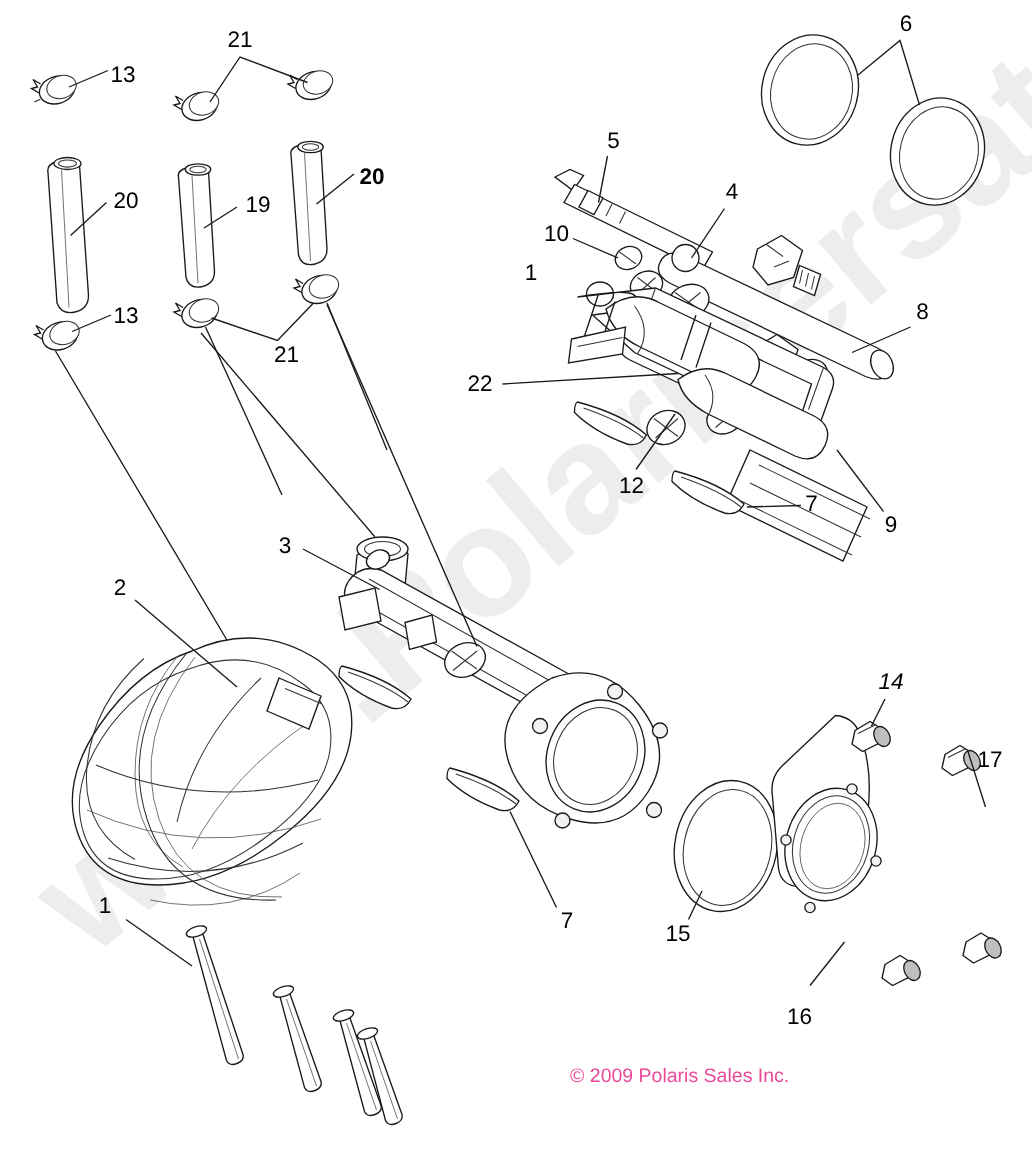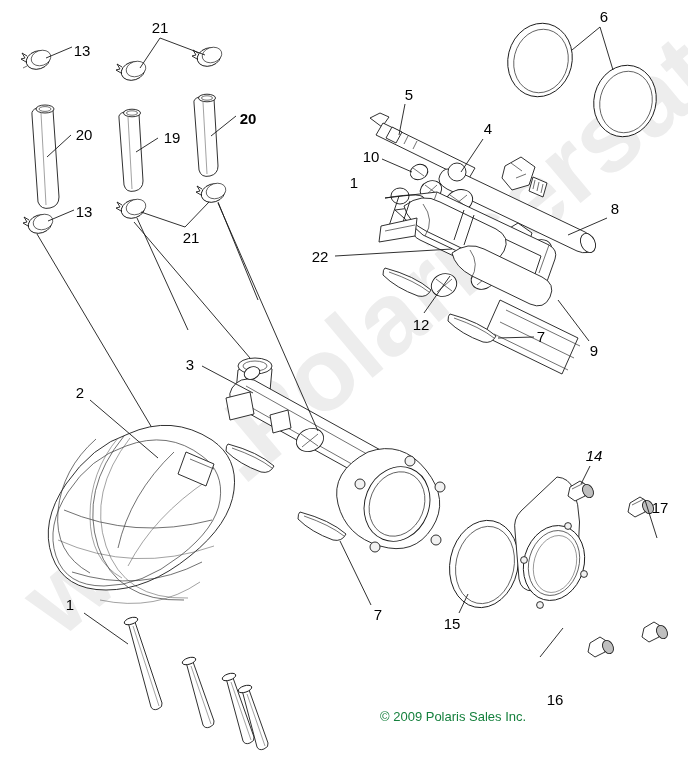--- a/index.html
+++ b/index.html
@@ -36,21 +36,21 @@
     line-height: 1;
     white-space: nowrap;
     transform: translate(-50%, -50%);
   }
   #copyright {
     position: absolute;
     left: 380px;
     top: 709px;
     font-family: "Liberation Sans", sans-serif;
     font-size: 13px;
-    color: #15803d;
+    color: #ec4899;
     white-space: nowrap;
   }
   svg { display: block; }
   .ln { fill: none; stroke: #1a1a1a; stroke-width: 0.9; }
   .ln-thin { fill: none; stroke: #333333; stroke-width: 0.7; }
   .ln-faint { fill: none; stroke: #555555; stroke-width: 0.55; }
   .leader { fill: none; stroke: #1a1a1a; stroke-width: 0.9; }
   .fillw { fill: #ffffff; }
   .fillg { fill: #f2f2f2; }
   .filld { fill: #bfbfbf; }
@@ -371,19 +371,19 @@
     <span class="callout-num" style="left:320px; top:256px;">22</span>
     <span class="callout-num" style="left:421px; top:324px;">12</span>
     <span class="callout-num" style="left:541px; top:336px;">7</span>
     <span class="callout-num" style="left:594px; top:350px;">9</span>
     <span class="callout-num" style="left:190px; top:364px;">3</span>
     <span class="callout-num" style="left:80px;  top:392px;">2</span>
     <span class="callout-num" style="left:594px; top:455px;font-style:italic;">14</span>
     <span class="callout-num" style="left:660px; top:507px;">17</span>
     <span class="callout-num" style="left:378px; top:614px;">7</span>
     <span class="callout-num" style="left:452px; top:623px;">15</span>
-    <span class="callout-num" style="left:533px; top:699px;margin-left:22px;">16</span>
+    <span class="callout-num" style="left:533px; top:678px;">16</span>
     <span class="callout-num" style="left:70px;  top:604px;">1</span>
 
     <div id="copyright">© 2009 Polaris Sales Inc.</div>
   </div>
 
 </div>
 
 </body></html>

